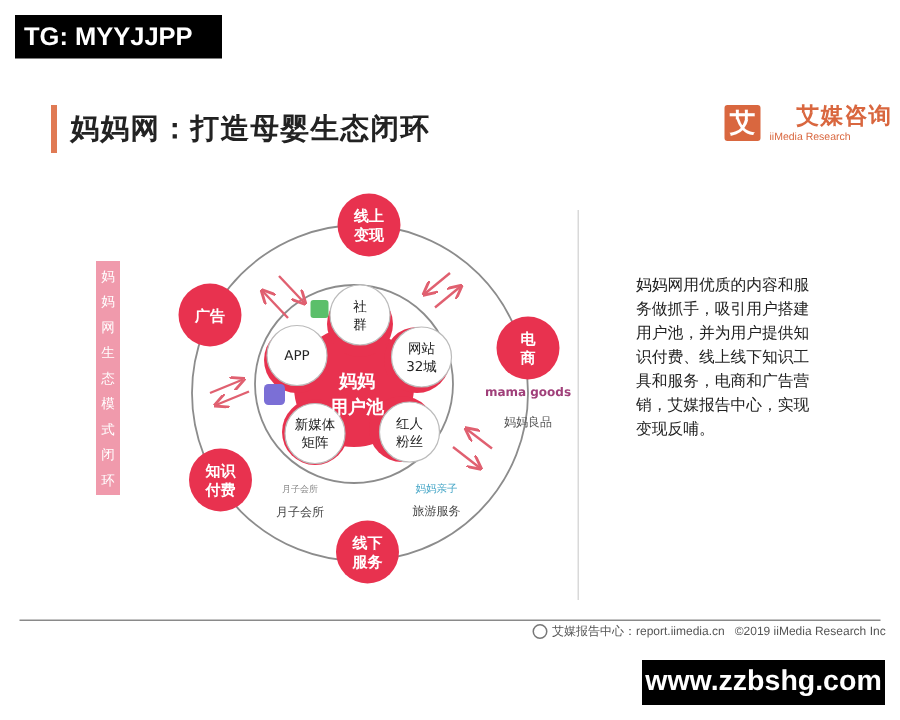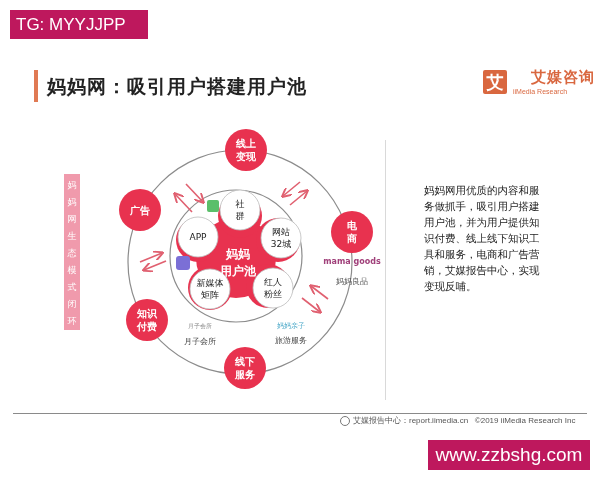--- a/index.html
+++ b/index.html
@@ -1,41 +1,41 @@
 <!DOCTYPE html>
 <html><head>
 <meta charset="utf-8">
 <style>
   html,body{margin:0;padding:0;}
   body{width:600px;height:480px;background:#ffffff;position:relative;overflow:hidden;font-family:"DejaVu Sans","Liberation Sans",sans-serif;}
-  .wm{position:absolute;background:#be185d;color:#ffffff;font-family:"Liberation Sans",sans-serif;}
+  .wm{position:absolute;background:#000000;color:#ffffff;font-family:"Liberation Sans",sans-serif;font-weight:bold;}
   .wm-top{left:10px;top:10px;width:138px;height:29px;font-size:17px;line-height:29px;padding-left:6px;box-sizing:border-box;}
   .wm-bot{left:428px;top:440px;width:162px;height:30px;font-size:19px;line-height:30px;text-align:center;}
   .title-bar{position:absolute;left:34px;top:70px;width:4px;height:32px;background:#e07a54;}
   .title{position:absolute;left:47px;top:70px;font-size:19px;line-height:32px;color:#222;font-weight:bold;letter-spacing:1px;}
   .logo{position:absolute;left:483px;top:68px;}
   .logo-box{position:absolute;left:0;top:2px;width:24px;height:24px;background:#d9673f;color:#fff;font-size:17px;font-weight:bold;line-height:24px;text-align:center;border-radius:2px;}
   .logo-cn{position:absolute;left:29px;top:0;font-size:15px;color:#d9673f;font-weight:bold;letter-spacing:1px;white-space:nowrap;margin-left:19px;}
   .logo-en{position:absolute;left:30px;top:20px;font-size:7px;color:#d9673f;white-space:nowrap;font-family:"Liberation Sans",sans-serif;}
   .vtag{position:absolute;left:64px;top:174px;width:16px;height:156px;background:#f09aac;}
   .vtag span{display:block;color:#fff;font-size:9px;text-align:center;line-height:17px;}
   .sep-v{position:absolute;left:385px;top:140px;width:1px;height:260px;background:#d9d9d9;}
   .desc{position:absolute;left:424px;top:182px;width:124px;font-size:10.5px;line-height:16px;color:#222;}
   .foot-line{position:absolute;left:13px;top:413px;width:574px;height:1px;background:#8a8a8a;}
-  .foot{position:absolute;left:340px;top:415px;font-size:8px;color:#555;white-space:nowrap;font-family:"Liberation Sans",sans-serif;text-align:center;}
+  .foot{position:absolute;left:355px;top:415px;font-size:8px;color:#555;white-space:nowrap;font-family:"Liberation Sans",sans-serif;text-align:center;}
   .foot-ic{display:inline-block;width:8px;height:8px;border:1px solid #777;border-radius:50%;vertical-align:middle;margin-right:3px;}
   svg text{font-family:"DejaVu Sans",sans-serif;}
 </style>
 </head>
 <body>
 
 <div class="wm wm-top">TG: MYYJJPP</div>
 
 <div class="title-bar"></div>
-<div class="title">妈妈网：吸引用户搭建用户池</div>
+<div class="title">妈妈网：打造母婴生态闭环</div>
 
 <div class="logo">
   <div class="logo-box">艾</div>
   <div class="logo-cn">艾媒咨询</div>
   <div class="logo-en">iiMedia Research</div>
 </div>
 
 <div class="vtag">
   <div style="height:3px"></div>
   <span>妈</span>

